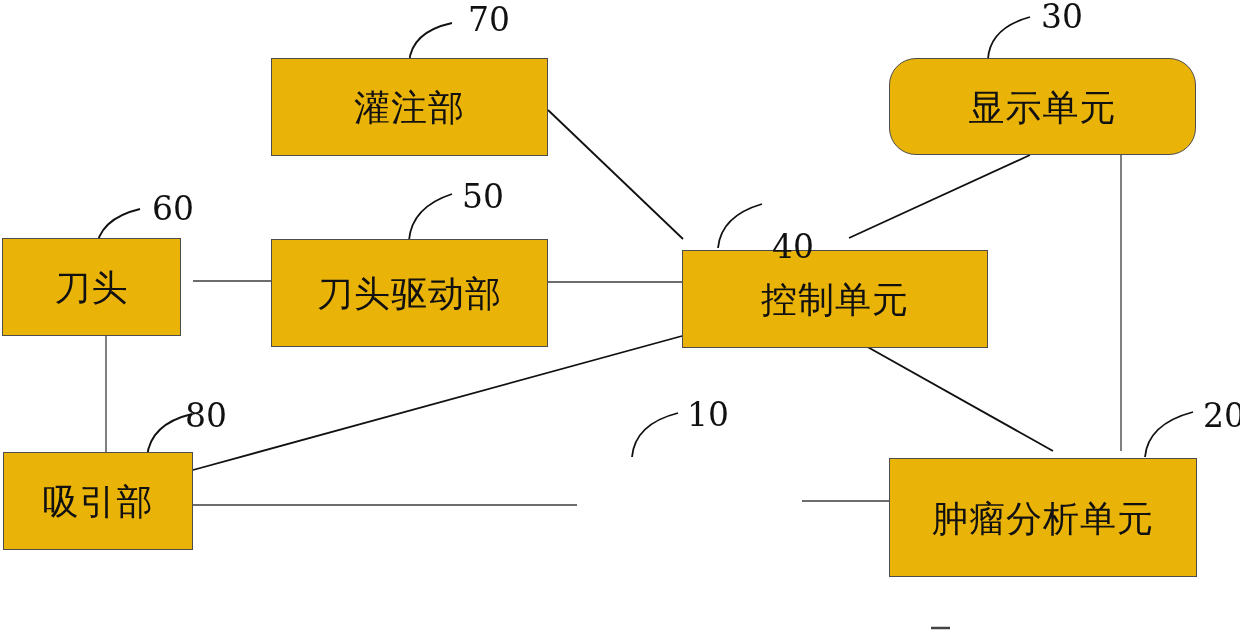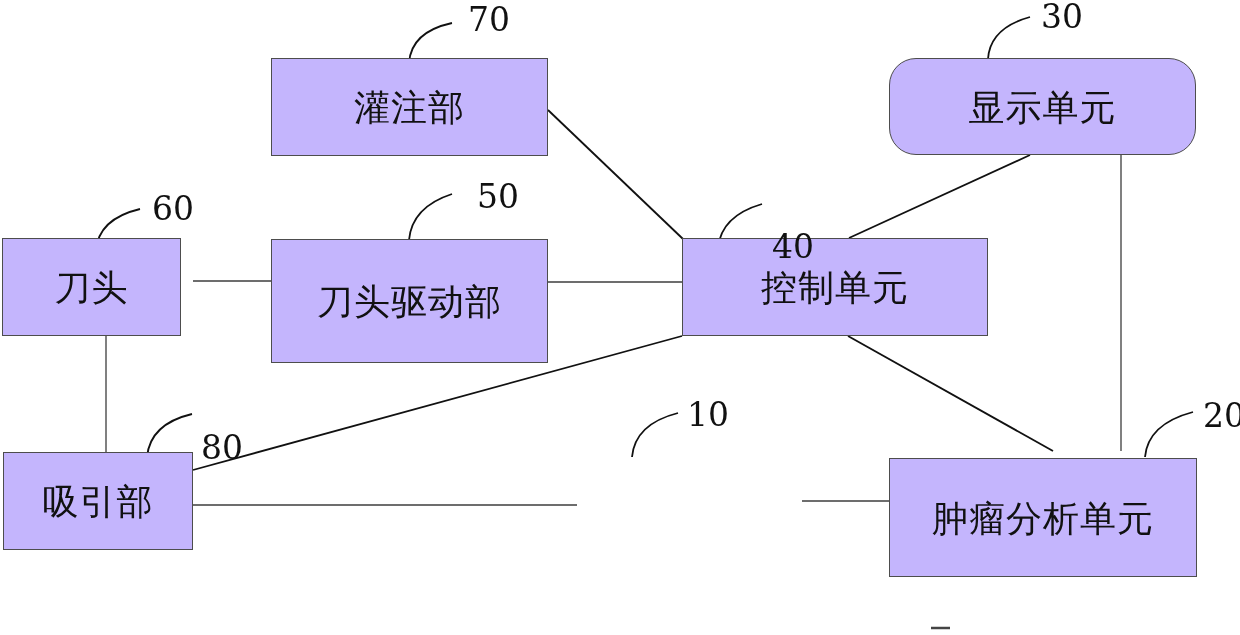--- a/index.html
+++ b/index.html
@@ -18,21 +18,21 @@
     background: #ffffff;
   }
   #wires {
     position: absolute;
     left: 0; top: 0;
     width: 1240px; height: 635px;
   }
   .block {
     position: absolute;
     border: 1px solid #4d4d4d;
-    background: #c4b5fd;
+    background: #eab308;
     display: flex;
     align-items: center;
     justify-content: center;
     box-sizing: border-box;
   }
   .block-label {
     font-size: 36px;
     color: #111111;
     letter-spacing: 1px;
     white-space: nowrap;
@@ -83,39 +83,39 @@
   </div>
 
   <div class="block" style="left:889px; top:58px; width:307px; height:97px;border-radius:27px;">
     <span class="block-label">显示单元</span>
   </div>
 
   <div class="block" style="left:2px; top:238px; width:179px; height:98px;">
     <span class="block-label">刀头</span>
   </div>
 
-  <div class="block" style="left:271px; top:239px; width:277px; height:124px;">
+  <div class="block" style="left:271px; top:239px; width:277px; height:108px;">
     <span class="block-label">刀头驱动部</span>
   </div>
 
-  <div class="block" style="left:682px; top:238px; width:306px; height:98px;">
+  <div class="block" style="left:682px; top:250px; width:306px; height:98px;">
     <span class="block-label">控制单元</span>
   </div>
 
   <div class="block" style="left:3px; top:452px; width:190px; height:98px;">
     <span class="block-label">吸引部</span>
   </div>
 
 
   <div class="block" style="left:889px; top:458px; width:308px; height:119px;">
     <span class="block-label">肿瘤分析单元</span>
   </div>
 
   <div class="ref-num" style="left:468px; top:3px;">70</div>
   <div class="ref-num" style="left:1041px; top:0px;">30</div>
   <div class="ref-num" style="left:152px; top:192px;">60</div>
-  <div class="ref-num" style="left:462px; top:180px;margin-left:15px;">50</div>
+  <div class="ref-num" style="left:462px; top:180px;">50</div>
   <div class="ref-num" style="left:772px; top:191px;margin-top:39px;">40</div>
-  <div class="ref-num" style="left:201px; top:399px;margin-top:32px;">80</div>
+  <div class="ref-num" style="left:185px; top:399px;">80</div>
   <div class="ref-num" style="left:687px; top:398px;">10</div>
   <div class="ref-num" style="left:1203px; top:399px;">20</div>
 
 </div>
 
 </body></html>

